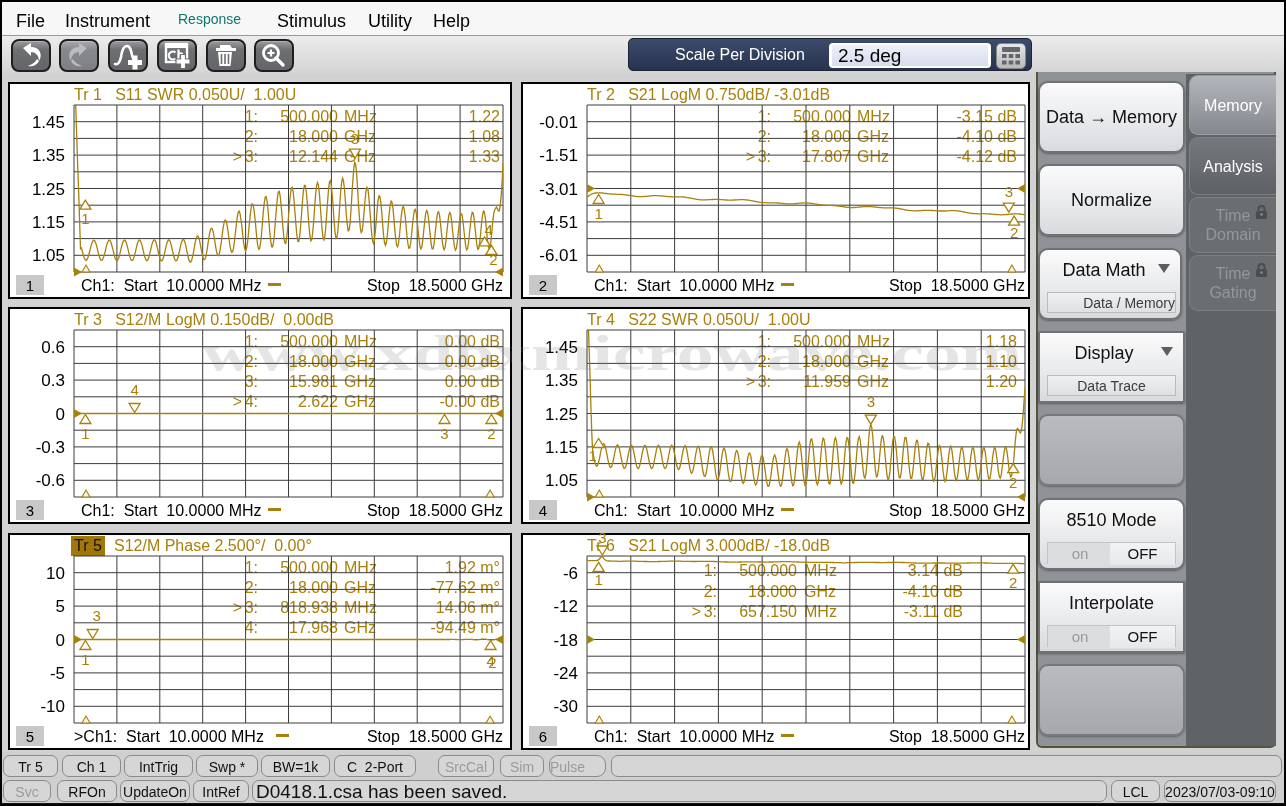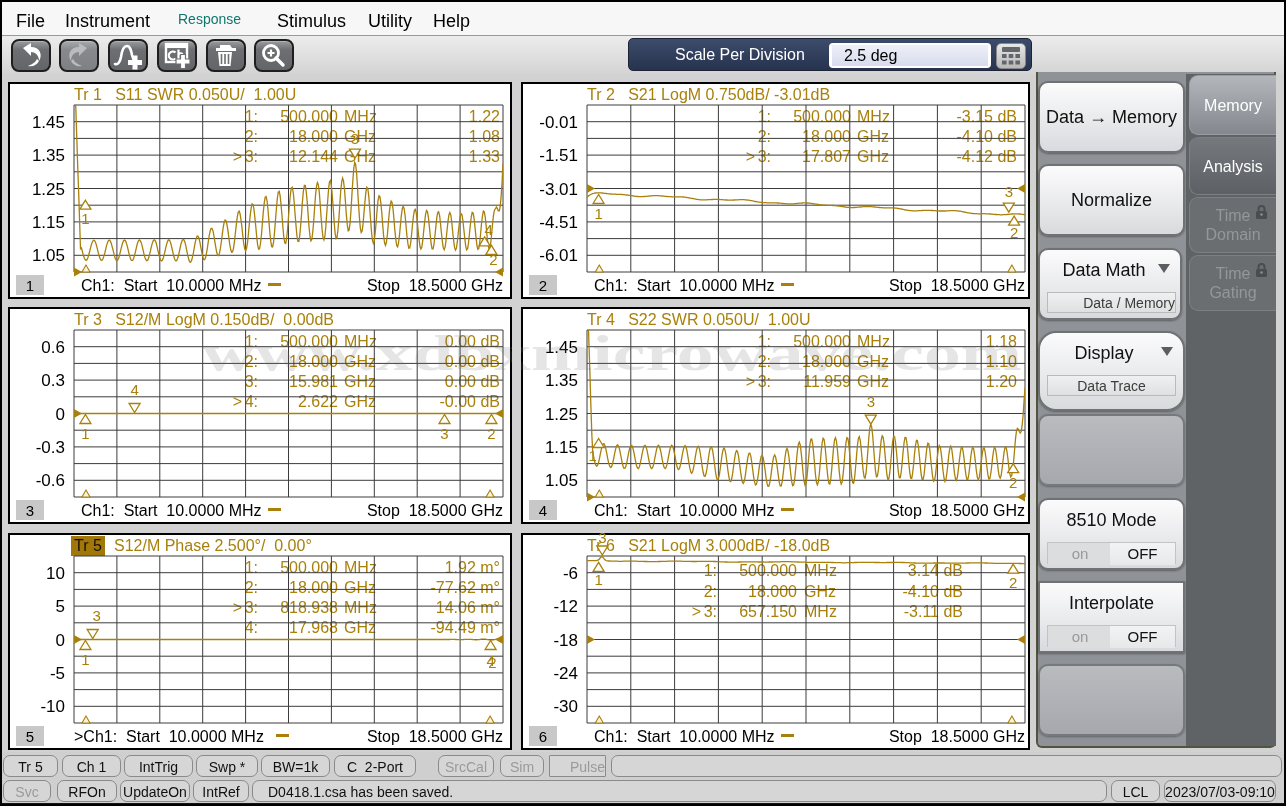--- a/index.html
+++ b/index.html
@@ -41,21 +41,21 @@
     </svg></div>
 <div style="position:absolute;left:254px;top:39px;width:40px;height:33px;border:2px solid #1e1e1e;border-radius:8px;background:linear-gradient(#9a9c9f,#6d6f72 30%,#636568);box-shadow:inset 0 1px 0 rgba(255,255,255,.25)"><svg width="36" height="29" viewBox="0 0 36 29">
       <circle cx="15" cy="12" r="7.5" fill="none" stroke="#ffffff" stroke-width="2.8"></circle>
       <path d="M15 8.5 v7 M11.5 12 h7" stroke="#ffffff" stroke-width="2.2"></path>
       <path d="M20 17 L27 24" stroke="#ffffff" stroke-width="3.4" stroke-linecap="round"></path>
     </svg></div>
 
 <div style="position:absolute;left:628px;top:38px;width:404px;height:33px;background:linear-gradient(#3c4c6c,#27334e);border:1px solid #1c2436;border-radius:5px">
  <div style="position:absolute;left:46px;top:7px;font-size:16px;color:#fff">Scale Per Division</div>
  <div style="position:absolute;left:200px;top:4px;width:162px;height:25px;background:#fff;border-radius:4px">
-  <div style="position:absolute;left:3px;top:2px;right:3px;bottom:2px;background:linear-gradient(#eef0f8,#d7dcee);font-size:16px;color:#000;padding-left:12px;line-height:21px">2.5 deg</div>
+  <div style="position:absolute;left:3px;top:2px;right:3px;bottom:2px;background:linear-gradient(#eef0f8,#d7dcee);font-size:19px;color:#000;padding-left:6px;line-height:21px">2.5 deg</div>
  </div>
  <div style="position:absolute;left:367px;top:4px;width:30px;height:26px;border-radius:5px;background:linear-gradient(#e8e8e8,#b8b8b8);border:1px solid #888">
   <svg width="28" height="24" viewBox="0 0 28 24">
         <rect x="5" y="3" width="18" height="5" rx="1" fill="#63666a"></rect>
         <g fill="#63666a">
           <rect x="5" y="10" width="4.6" height="4"></rect>
           <rect x="11.7" y="10" width="4.6" height="4"></rect>
           <rect x="18.4" y="10" width="4.6" height="4"></rect>
           <rect x="5" y="16.5" width="4.6" height="4"></rect>
           <rect x="11.7" y="16.5" width="4.6" height="4"></rect>
@@ -354,21 +354,21 @@
  <div style="position:absolute;left:0;right:0;top:50%;transform:translateY(-50%);text-align:center;font-size:18px;color:#111">Data → Memory</div>
   </div>
 <div style="position:absolute;left:1038px;top:164px;width:147px;height:72px;border:2px solid #6f7275;border-radius:10px;background:linear-gradient(#fbfbfc,#e9eaec 55%,#d8dadd);box-shadow:0 1px 2px rgba(0,0,0,.35)">
  <div style="position:absolute;left:0;right:0;top:50%;transform:translateY(-50%);text-align:center;font-size:18px;color:#111">Normalize</div>
   </div>
 <div style="position:absolute;left:1038px;top:248px;width:144px;height:72px;border:2px solid #6f7275;border-radius:10px;background:linear-gradient(#fbfbfc,#e9eaec 55%,#d8dadd);box-shadow:0 1px 2px rgba(0,0,0,.35)">
  <div style="position:absolute;left:0;width:128px;top:10px;text-align:center;font-size:18px;color:#111">Data Math</div>
  <div style="position:absolute;right:10px;top:14px;width:0;height:0;border-left:6px solid transparent;border-right:6px solid transparent;border-top:9px solid #5b5e61"></div>
  <div style="position:absolute;left:7px;top:42px;width:129px;height:21px;background:linear-gradient(#eff0f1,#dfe0e2);border:1px solid #b9babc;font-size:14px;color:#3c3c3c;text-align:right;line-height:21px">Data / Memory</div>
   </div>
-<div style="position:absolute;left:1038px;top:331px;width:147px;height:80px;border:2px solid #6f7275;border-radius:18px;background:linear-gradient(#fbfbfc,#e9eaec 55%,#d8dadd);box-shadow:0 1px 2px rgba(0,0,0,.35)">
+<div style="position:absolute;left:1038px;top:331px;width:147px;height:72px;border:2px solid #6f7275;border-radius:2px;background:linear-gradient(#fbfbfc,#e9eaec 55%,#d8dadd);box-shadow:0 1px 2px rgba(0,0,0,.35)">
  <div style="position:absolute;left:0;width:128px;top:10px;text-align:center;font-size:18px;color:#111">Display</div>
  <div style="position:absolute;right:10px;top:14px;width:0;height:0;border-left:6px solid transparent;border-right:6px solid transparent;border-top:9px solid #5b5e61"></div>
  <div style="position:absolute;left:7px;top:42px;width:129px;height:21px;background:linear-gradient(#eff0f1,#dfe0e2);border:1px solid #b9babc;font-size:14px;color:#3c3c3c;text-align:center;line-height:21px">Data Trace</div>
   </div>
 <div style="position:absolute;left:1038px;top:414px;width:147px;height:72px;border:2px solid #76797c;border-radius:10px;background:linear-gradient(#b9bbbf,#a6a8ad);box-shadow:0 1px 2px rgba(0,0,0,.3)"></div>
 <div style="position:absolute;left:1038px;top:498px;width:147px;height:72px;border:2px solid #6f7275;border-radius:10px;background:linear-gradient(#fbfbfc,#e9eaec 55%,#d8dadd);box-shadow:0 1px 2px rgba(0,0,0,.35)">
  <div style="position:absolute;left:0;right:0;top:10px;text-align:center;font-size:18px;color:#111">8510 Mode</div>
  <div style="position:absolute;left:7px;top:42px;width:129px;height:22px;border:1px solid #c2c3c5;background:#e3e4e6">
   <div style="position:absolute;left:0;top:0;width:64px;height:22px;background:#dcdddf;color:#999;font-size:15px;text-align:center;line-height:22px">on</div>
   <div style="position:absolute;right:0;top:0;width:65px;height:22px;background:linear-gradient(#f2f3f4,#e7e8ea);color:#111;font-size:15px;text-align:center;line-height:22px">OFF</div>
@@ -386,21 +386,21 @@
 <div style="position:absolute;left:2px;top:752px;width:1282px;height:27px;background:#cfcfcf"></div>
 <div style="position:absolute;left:2px;top:779px;width:1282px;height:25px;background:#cfcfcf"></div>
 <div style="position:absolute;left:3px;top:755px;width:55px;height:22px;border:1px solid #8a8a8a;border-radius:7px;background:#d6d6d6;color:#111;font-size:14px;text-align:center;line-height:22px">Tr 5</div>
 <div style="position:absolute;left:62px;top:755px;width:59px;height:22px;border:1px solid #8a8a8a;border-radius:7px;background:#d6d6d6;color:#111;font-size:14px;text-align:center;line-height:22px">Ch 1</div>
 <div style="position:absolute;left:124px;top:755px;width:69px;height:22px;border:1px solid #8a8a8a;border-radius:7px;background:#d6d6d6;color:#111;font-size:14px;text-align:center;line-height:22px">IntTrig</div>
 <div style="position:absolute;left:196px;top:755px;width:62px;height:22px;border:1px solid #8a8a8a;border-radius:7px;background:#d6d6d6;color:#111;font-size:14px;text-align:center;line-height:22px">Swp *</div>
 <div style="position:absolute;left:261px;top:755px;width:69px;height:22px;border:1px solid #8a8a8a;border-radius:7px;background:#d6d6d6;color:#111;font-size:14px;text-align:center;line-height:22px">BW=1k</div>
 <div style="position:absolute;left:334px;top:755px;width:82px;height:22px;border:1px solid #8a8a8a;border-radius:7px;background:#d6d6d6;color:#111;font-size:14px;text-align:center;line-height:22px">C&nbsp;&nbsp;2-Port</div>
 <div style="position:absolute;left:438px;top:755px;width:56px;height:22px;border:1px solid #8a8a8a;border-radius:7px;background:#d6d6d6;color:#9a9a9a;font-size:14px;text-align:center;line-height:22px">SrcCal</div>
 <div style="position:absolute;left:500px;top:755px;width:44px;height:22px;border:1px solid #8a8a8a;border-radius:7px;background:#d6d6d6;color:#9a9a9a;font-size:14px;text-align:center;line-height:22px">Sim</div>
-<div style="position:absolute;left:549px;top:755px;width:57px;height:22px;border:1px solid #8a8a8a;border-radius:1px;background:#d6d6d6;color:#9a9a9a;font-size:14px;text-align:right;line-height:22px">Pulse</div>
+<div style="position:absolute;left:549px;top:755px;width:57px;height:22px;border:1px solid #8a8a8a;border-radius:9px;background:#d6d6d6;color:#9a9a9a;font-size:14px;text-align:left;line-height:22px">Pulse</div>
 <div style="position:absolute;left:611px;top:755px;width:671px;height:22px;border:1px solid #8a8a8a;border-radius:7px;background:#d6d6d6;color:#111;font-size:14px;text-align:center;line-height:22px"></div>
 <div style="position:absolute;left:3px;top:780px;width:48px;height:22px;border:1px solid #8a8a8a;border-radius:7px;background:#d6d6d6;color:#9a9a9a;font-size:14px;text-align:center;line-height:22px">Svc</div>
 <div style="position:absolute;left:57px;top:780px;width:60px;height:22px;border:1px solid #8a8a8a;border-radius:7px;background:#d6d6d6;color:#111;font-size:14px;text-align:center;line-height:22px">RFOn</div>
 <div style="position:absolute;left:120px;top:780px;width:70px;height:22px;border:1px solid #8a8a8a;border-radius:7px;background:#d6d6d6;color:#111;font-size:14px;text-align:center;line-height:22px">UpdateOn</div>
 <div style="position:absolute;left:193px;top:780px;width:56px;height:22px;border:1px solid #8a8a8a;border-radius:7px;background:#d6d6d6;color:#111;font-size:14px;text-align:center;line-height:22px">IntRef</div>
-<div style="position:absolute;left:252px;top:780px;width:855px;height:22px;border:1px solid #8a8a8a;border-radius:7px;background:#d6d6d6;color:#111;font-size:14px;line-height:22px;padding-left:15px">D0418.1.csa has been saved.</div>
+<div style="position:absolute;left:252px;top:780px;width:855px;height:22px;border:1px solid #8a8a8a;border-radius:7px;background:#d6d6d6;color:#111;font-size:19px;line-height:22px;padding-left:3px">D0418.1.csa has been saved.</div>
 <div style="position:absolute;left:1111px;top:780px;width:49px;height:22px;border:1px solid #8a8a8a;border-radius:7px;background:#d6d6d6;color:#111;font-size:14px;text-align:center;line-height:22px">LCL</div>
 <div style="position:absolute;left:1164px;top:780px;width:112px;height:22px;border:1px solid #8a8a8a;border-radius:7px;background:#d6d6d6;color:#111;font-size:14px;text-align:center;line-height:22px">2023/07/03-09:10</div>
 <div style="position:absolute;left:0px;top:803px;width:1286px;height:3px;background:#10141c"></div>
 </body></html>

